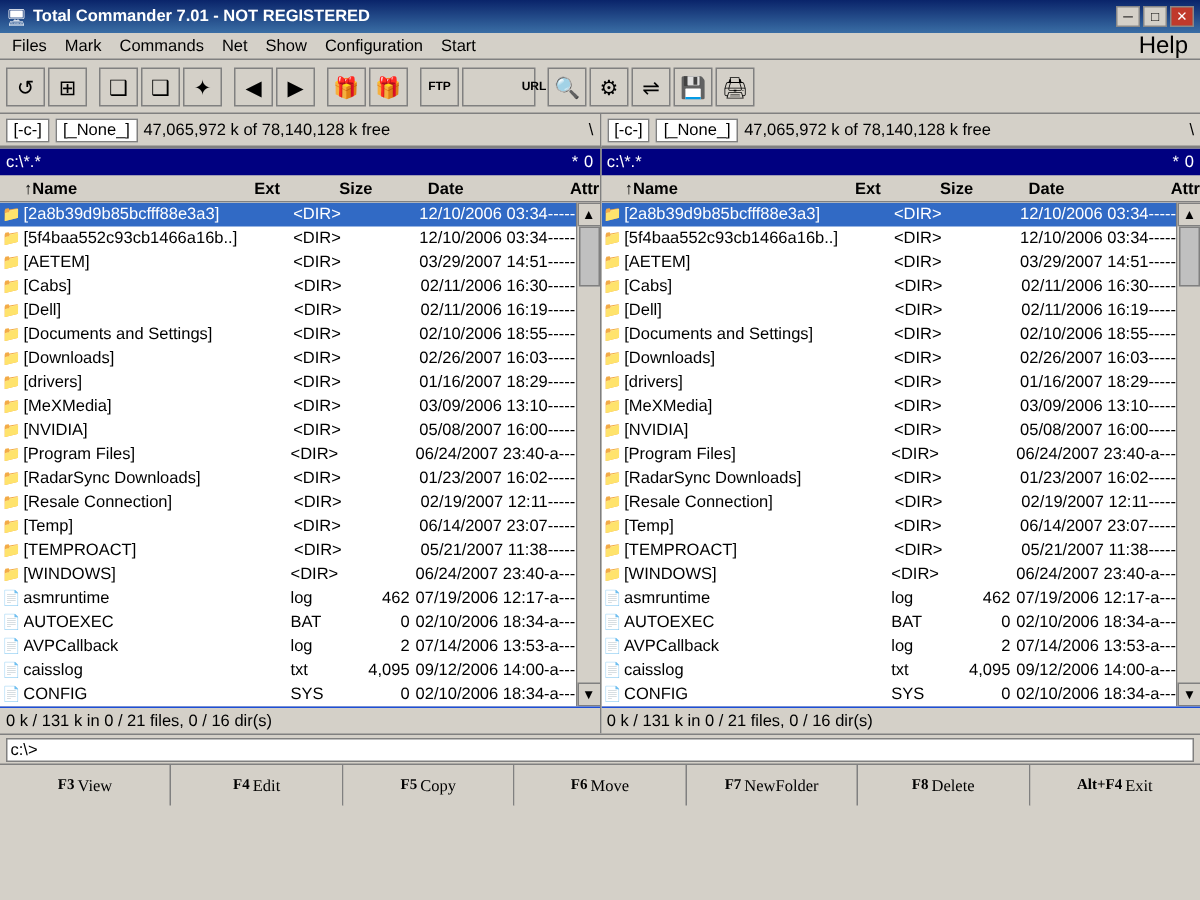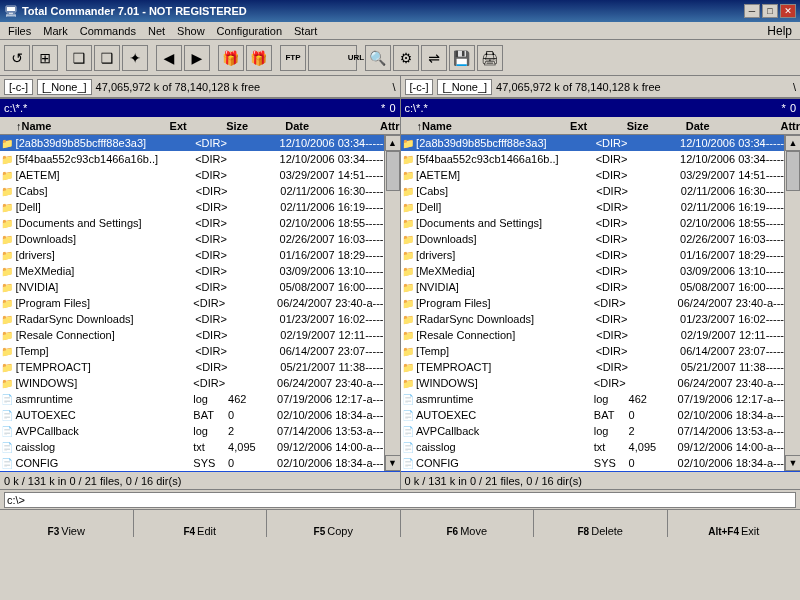--- a/index.html
+++ b/index.html
@@ -60,21 +60,21 @@
       padding: 1px 6px;
       font-size: 11px;
       cursor: pointer;
       height: 100%;
       display: flex;
       align-items: center;
     }
     #menu-help {
       margin-left: auto;
       padding: 1px 6px;
-      font-size: 12px;
+      font-size: 16px;
       cursor: pointer;
     }
 
     
     #toolbar {
       background: #d4d0c8;
       height: 36px;
       display: flex;
       align-items: center;
       padding: 2px 4px;
@@ -159,21 +159,21 @@
       align-items: center;
       height: 16px;
       font-size: 11px;
       cursor: pointer;
       white-space: nowrap;
     }
     .file-row.selected { background: #316ac5; color: white; }
     .file-icon { width: 16px; text-align: center; font-size: 10px; }
     .file-name { width: 184px; overflow: hidden; text-overflow: ellipsis; }
     .file-ext  { width: 36px; font-size: 11px; }
-    .file-size { width: 50px; padding-right: 20px; font-size: 11px; }
+    .file-size { width: 50px; text-align: right; padding-right: 4px; font-size: 11px; }
     .file-date { width: 90px; font-size: 11px; }
     .file-attr { flex: 1; font-size: 11px; }
 
     
     .status-bar {
       background: #d4d0c8;
       height: 18px;
       display: flex;
       align-items: center;
       padding: 0 4px;
@@ -204,26 +204,27 @@
     #fkey-bar {
       background: #d4d0c8;
       height: 28px;
       display: flex;
       align-items: stretch;
       border-top: 1px solid #808080;
     }
     .fkey {
       flex: 1;
       display: flex;
-      align-items: flex-end;
+      align-items: center;
       justify-content: center;
       font-size: 11px;
       cursor: pointer;
       border-right: 1px solid #808080;
       background: #d4d0c8;
+      font-family: Liberation Serif, serif;
     }
     .fkey-num { font-weight: bold; font-size: 10px; margin-right: 2px; }
     .fkey:last-child { border-right: none; }
 
     .scrollbar-v {
       width: 16px;
       background: #d4d0c8;
       border-left: 1px solid #808080;
       display: flex;
       flex-direction: column;
@@ -739,20 +740,24 @@
     </div>
     <div class="fkey">
       <span class="fkey-num">F5</span>
       <span>Copy</span>
     </div>
     <div class="fkey">
       <span class="fkey-num">F6</span>
       <span>Move</span>
     </div>
     <div class="fkey">
+      <span class="fkey-num">F7</span>
+      <span>NewFolder</span>
+    </div>
+    <div class="fkey">
       <span class="fkey-num">F8</span>
       <span>Delete</span>
     </div>
     <div class="fkey">
       <span class="fkey-num">Alt+F4</span>
       <span>Exit</span>
     </div>
   </div>
 
 </div>

